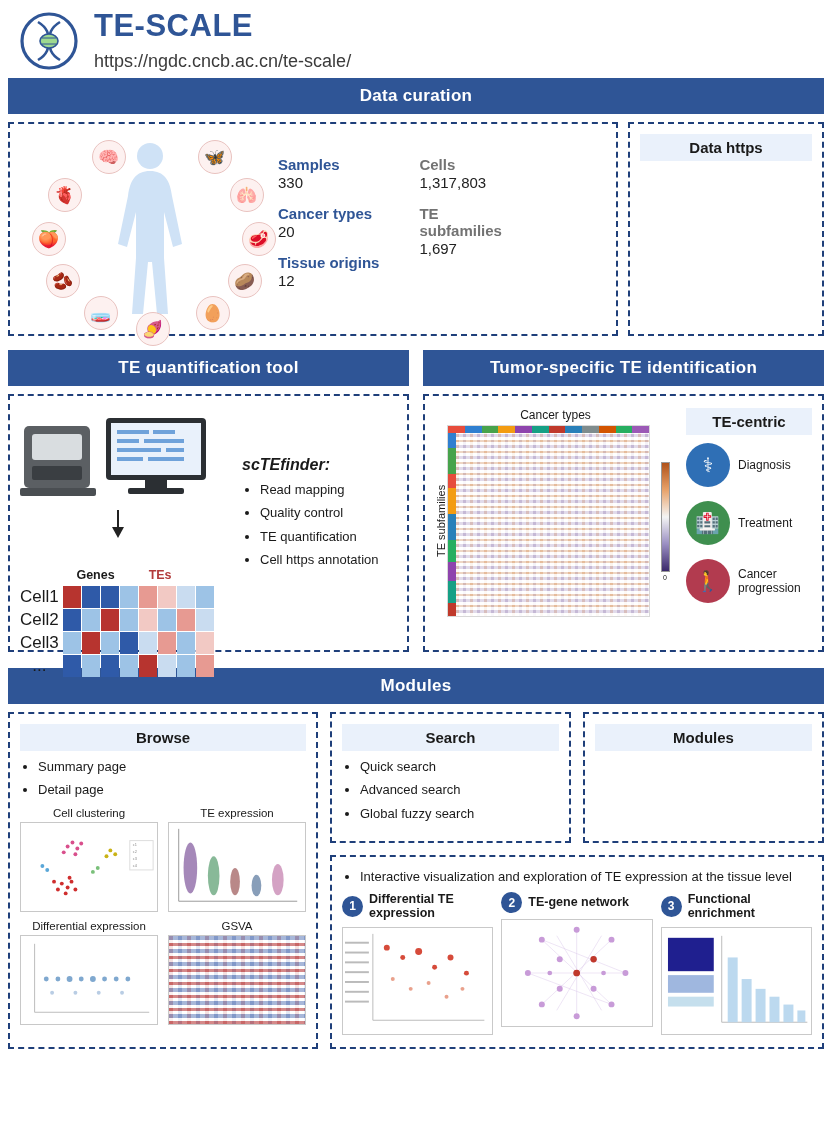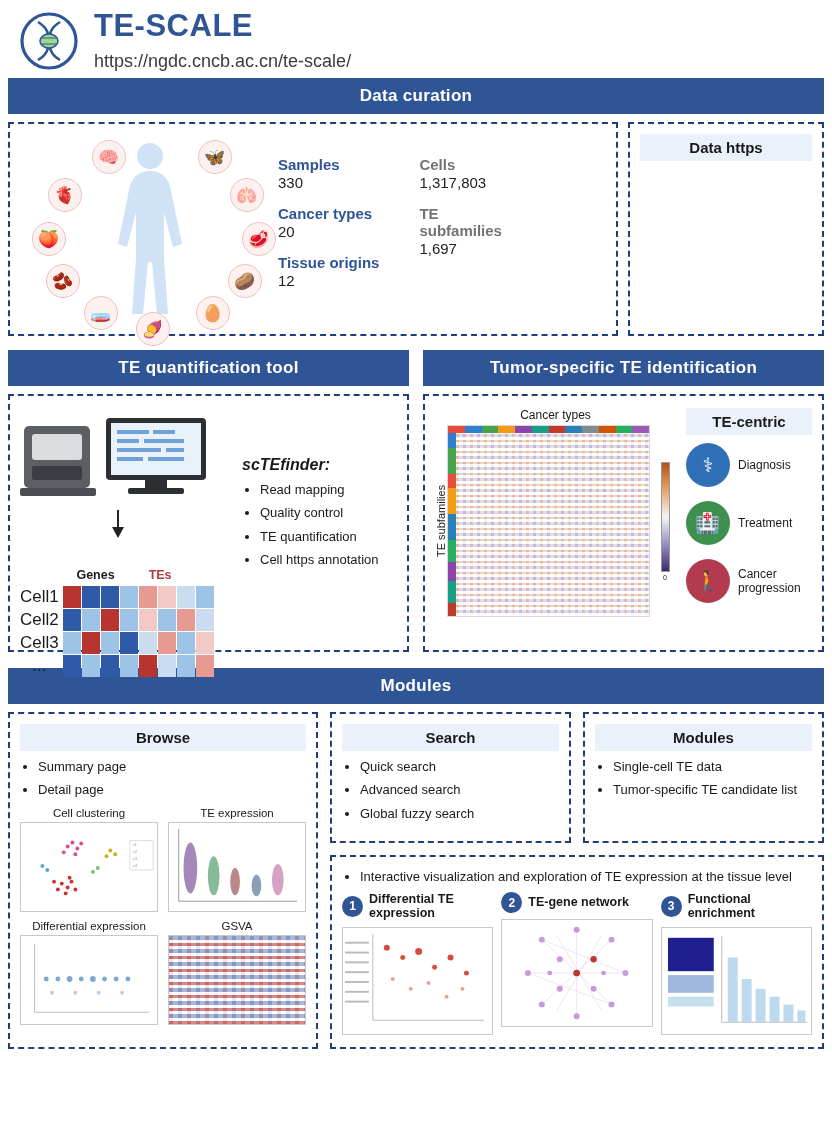--- a/index.html
+++ b/index.html
@@ -445,24 +445,20 @@
           <div class="dashed mod-card">
             <div class="subhead">Search</div>
             <ul class="bullets">
               <li>Quick search</li>
               <li>Advanced search</li>
               <li>Global fuzzy search</li>
             </ul>
           </div>
           <div class="dashed mod-card">
             <div class="subhead">Modules</div>
-            <ul class="bullets">
-              <li>Single-cell TE data</li>
-              <li>Tumor-specific TE candidate list</li>
-            </ul>
           </div>
         </div>
 
         <div class="dashed tissue-card">
           <ul class="bullets">
             <li>Interactive visualization and exploration of TE expression at the tissue level</li>
           </ul>
 
           <div class="tissue-steps">
             <div class="step">

